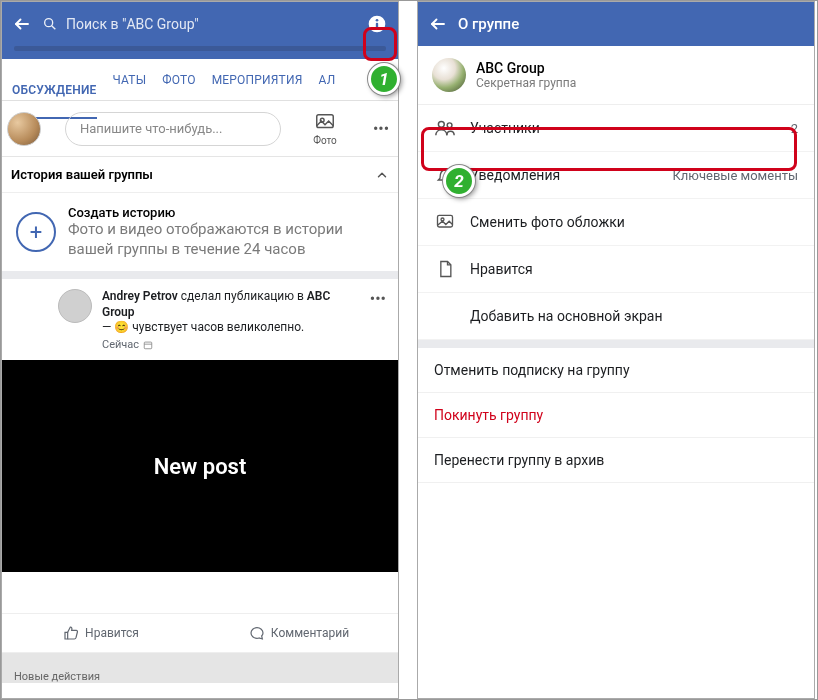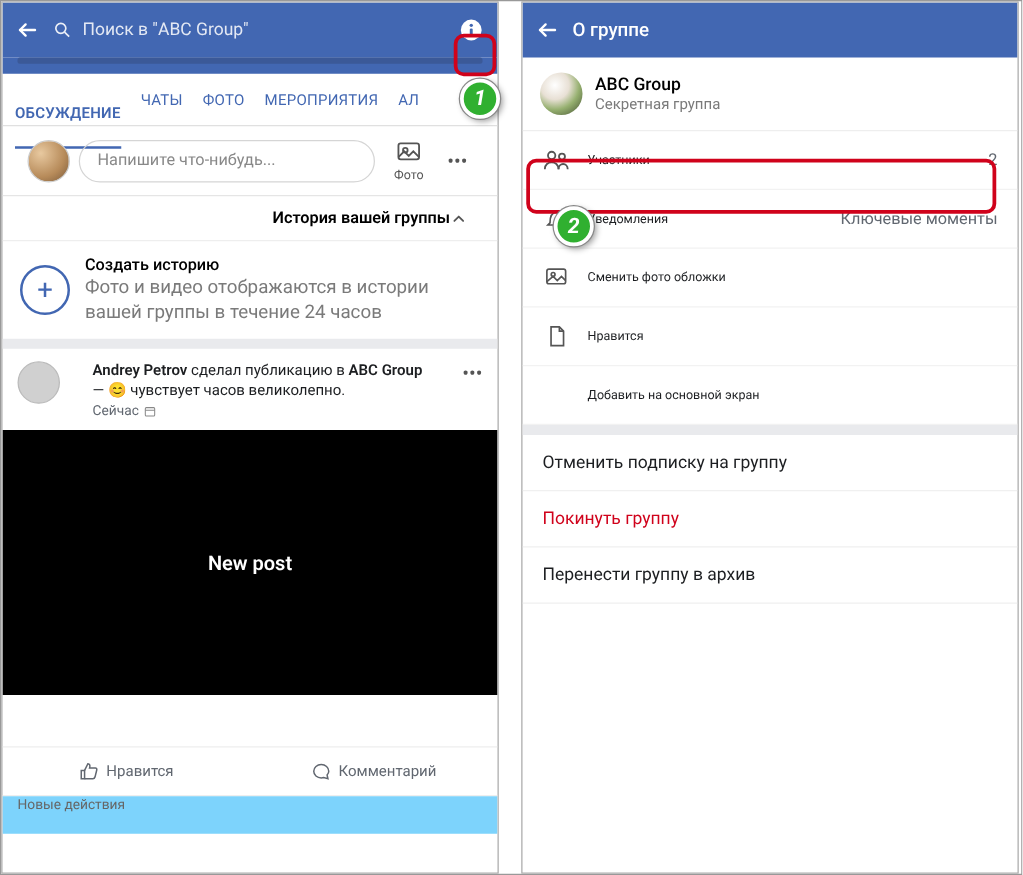--- a/index.html
+++ b/index.html
@@ -19,61 +19,61 @@
 .fb-header .search-placeholder { color: rgba(255,255,255,0.85); font-size: 14px; }
 .fb-header .info { width: 22px; height: 22px; display:flex; align-items:center; justify-content:center; }
 .fb-header-underline { height: 5px; background: #3b5998; margin: 0 12px 2px; border-radius: 2px; }
 
 
 .tabs { height: 42px; display: flex; align-items: center; border-bottom: 1px solid #e0e0e0; font-size: 12px; color: #4267b2; padding: 0 0 0 10px; gap: 16px; }
 .tabs .tab { letter-spacing: 0.2px; white-space: nowrap; }
 .tabs .tab.active { font-weight: 600; border-bottom: 2px solid #4267b2; padding-bottom: 20px; margin-bottom: -10px; margin-top: 32px; }
 
 
-.compose-row { display:flex; align-items:center; padding: 10px 20px; gap: 7px; }
+.compose-row { display:flex; align-items:center; padding: 10px 5px; gap: 24px; }
 .avatar { width: 34px; height: 34px; border-radius: 50%; background: radial-gradient(circle at 30% 30%, #e8c9a0, #b78b5a 60%, #7a5a3a); border:1px solid #ccc; flex-shrink:0; }
 .compose-input { flex:1; height: 34px; border:1px solid #d5d5d5; border-radius: 18px; display:flex; align-items:center; padding:0 14px; color:#888; font-size:13px; }
 .compose-photo { width: 40px; display:flex; flex-direction:column; align-items:center; gap:2px; color:#555; font-size:10px; }
 .compose-more { width: 24px; text-align:center; color:#555; font-size:16px; }
 .divider { height:1px; background:#e5e5e5; }
 
 
-.section-head { display:flex; align-items:center; justify-content:flex-end; padding: 10px 24px; font-size:13px; font-weight:600; border-bottom:1px solid #eee;}
+.section-head { display:flex; align-items:center; justify-content:space-between; padding: 10px 9px; font-size:13px; font-weight:600; border-bottom:1px solid #eee;}
 .story-row { display:flex; align-items:center; gap: 12px; padding: 12px 14px; }
 .story-plus { width: 40px; height:40px; border-radius:50%; border:2px solid #4267b2; display:flex; align-items:center; justify-content:center; color:#4267b2; font-size:22px; flex-shrink:0; }
 .story-text .t1 { font-size:13px; font-weight:500; }
 .story-text .t2 { font-size:15px; color:#7a7a7a; line-height:1.3; }
 
 .gap { height:8px; background:#e9eaed; }
 
 
-.post-head { display:flex; padding: 10px 12px 8px; gap:26px; }
+.post-head { display:flex; padding: 10px 12px 8px; gap:10px;margin-left:44px; }
 .post-head .pav { width:34px; height:34px; border-radius:50%; background:#d0d0d0; border:1px solid #bbb; }
 .post-head .ptext { flex:1; font-size:12px; color:#1c1e21; line-height:1.3; }
 .post-head .ptext .name { font-weight:600; }
 .post-head .ptext .grp { font-weight:600; }
 .post-head .ptime { font-size:11px; color:#616770; display:flex; align-items:center; gap:4px; margin-top:2px; }
 .post-head .pmore { color:#555; font-size:16px; }
 
-.post-body { height: 212px; background:#000; display:flex; align-items:center; justify-content:center; color:#fff; font-size:16px; font-weight:600; }
+.post-body { height: 212px; background:#000; display:flex; align-items:center; justify-content:center; color:#fff; font-size:22px; font-weight:600; }
 
 .post-actions { height: 40px; display:flex; border-top:1px solid #eee; border-bottom:1px solid #eee;margin-top:41px; }
 .post-actions .act { flex:1; display:flex; align-items:center; justify-content:center; gap:6px; color:#616770; font-size:12px; }
 
-.new-actions { height: 30px; background:#7dd3fc; display:flex; align-items:flex-start; padding:0 12px; font-size:11px; color:#666; }
+.new-actions { height: 30px; background:#e5e5e5; display:flex; align-items:flex-end; padding:0 12px; font-size:11px; color:#666; }
 
 
 .group-info-row { display:flex; align-items:center; gap:10px; padding: 12px 14px; border-bottom:1px solid #eee; }
 .group-icon { width:34px; height:34px; border-radius:50%; background: radial-gradient(circle at 35% 30%, #fff 0, #e8e0d5 35%, #96b070 60%, #3d4a2c 100%); }
 .group-info-text .gname { font-size:14px; font-weight:500; }
 .group-info-text .gtype { font-size:12px; color:#7a7a7a; }
 
 .menu-item { display:flex; align-items:center; gap:14px; padding: 12px 16px; border-bottom:1px solid #f2f2f2; }
 .menu-item .micon { width:22px; height:22px; display:flex; align-items:center; justify-content:center; color:#555; flex-shrink:0; }
-.menu-item .mlabel { flex:1; font-size:10px; color:#1c1e21; }
+.menu-item .mlabel { flex:1; font-size:14px; color:#1c1e21; }
 .menu-item .mval { font-size:13px; color:#616770; }
 
 .menu-item.indented .micon { visibility:hidden; }
 
 .big-actions { }
 .big-actions .baction { padding: 14px 16px; border-bottom:1px solid #f0f0f0; font-size:14px; color:#1c1e21; }
 .big-actions .baction.danger { color:#d0021b; }
 
 
 .marker { position:absolute; width:32px; height:32px; border-radius:50%; background:#30b030; border:3px solid #fff; box-shadow: 0 0 0 1px #888, 2px 2px 5px rgba(0,0,0,0.4); display:flex; align-items:center; justify-content:center; color:#fff; font-weight:700; font-size:17px; font-style:italic; z-index:50; }

